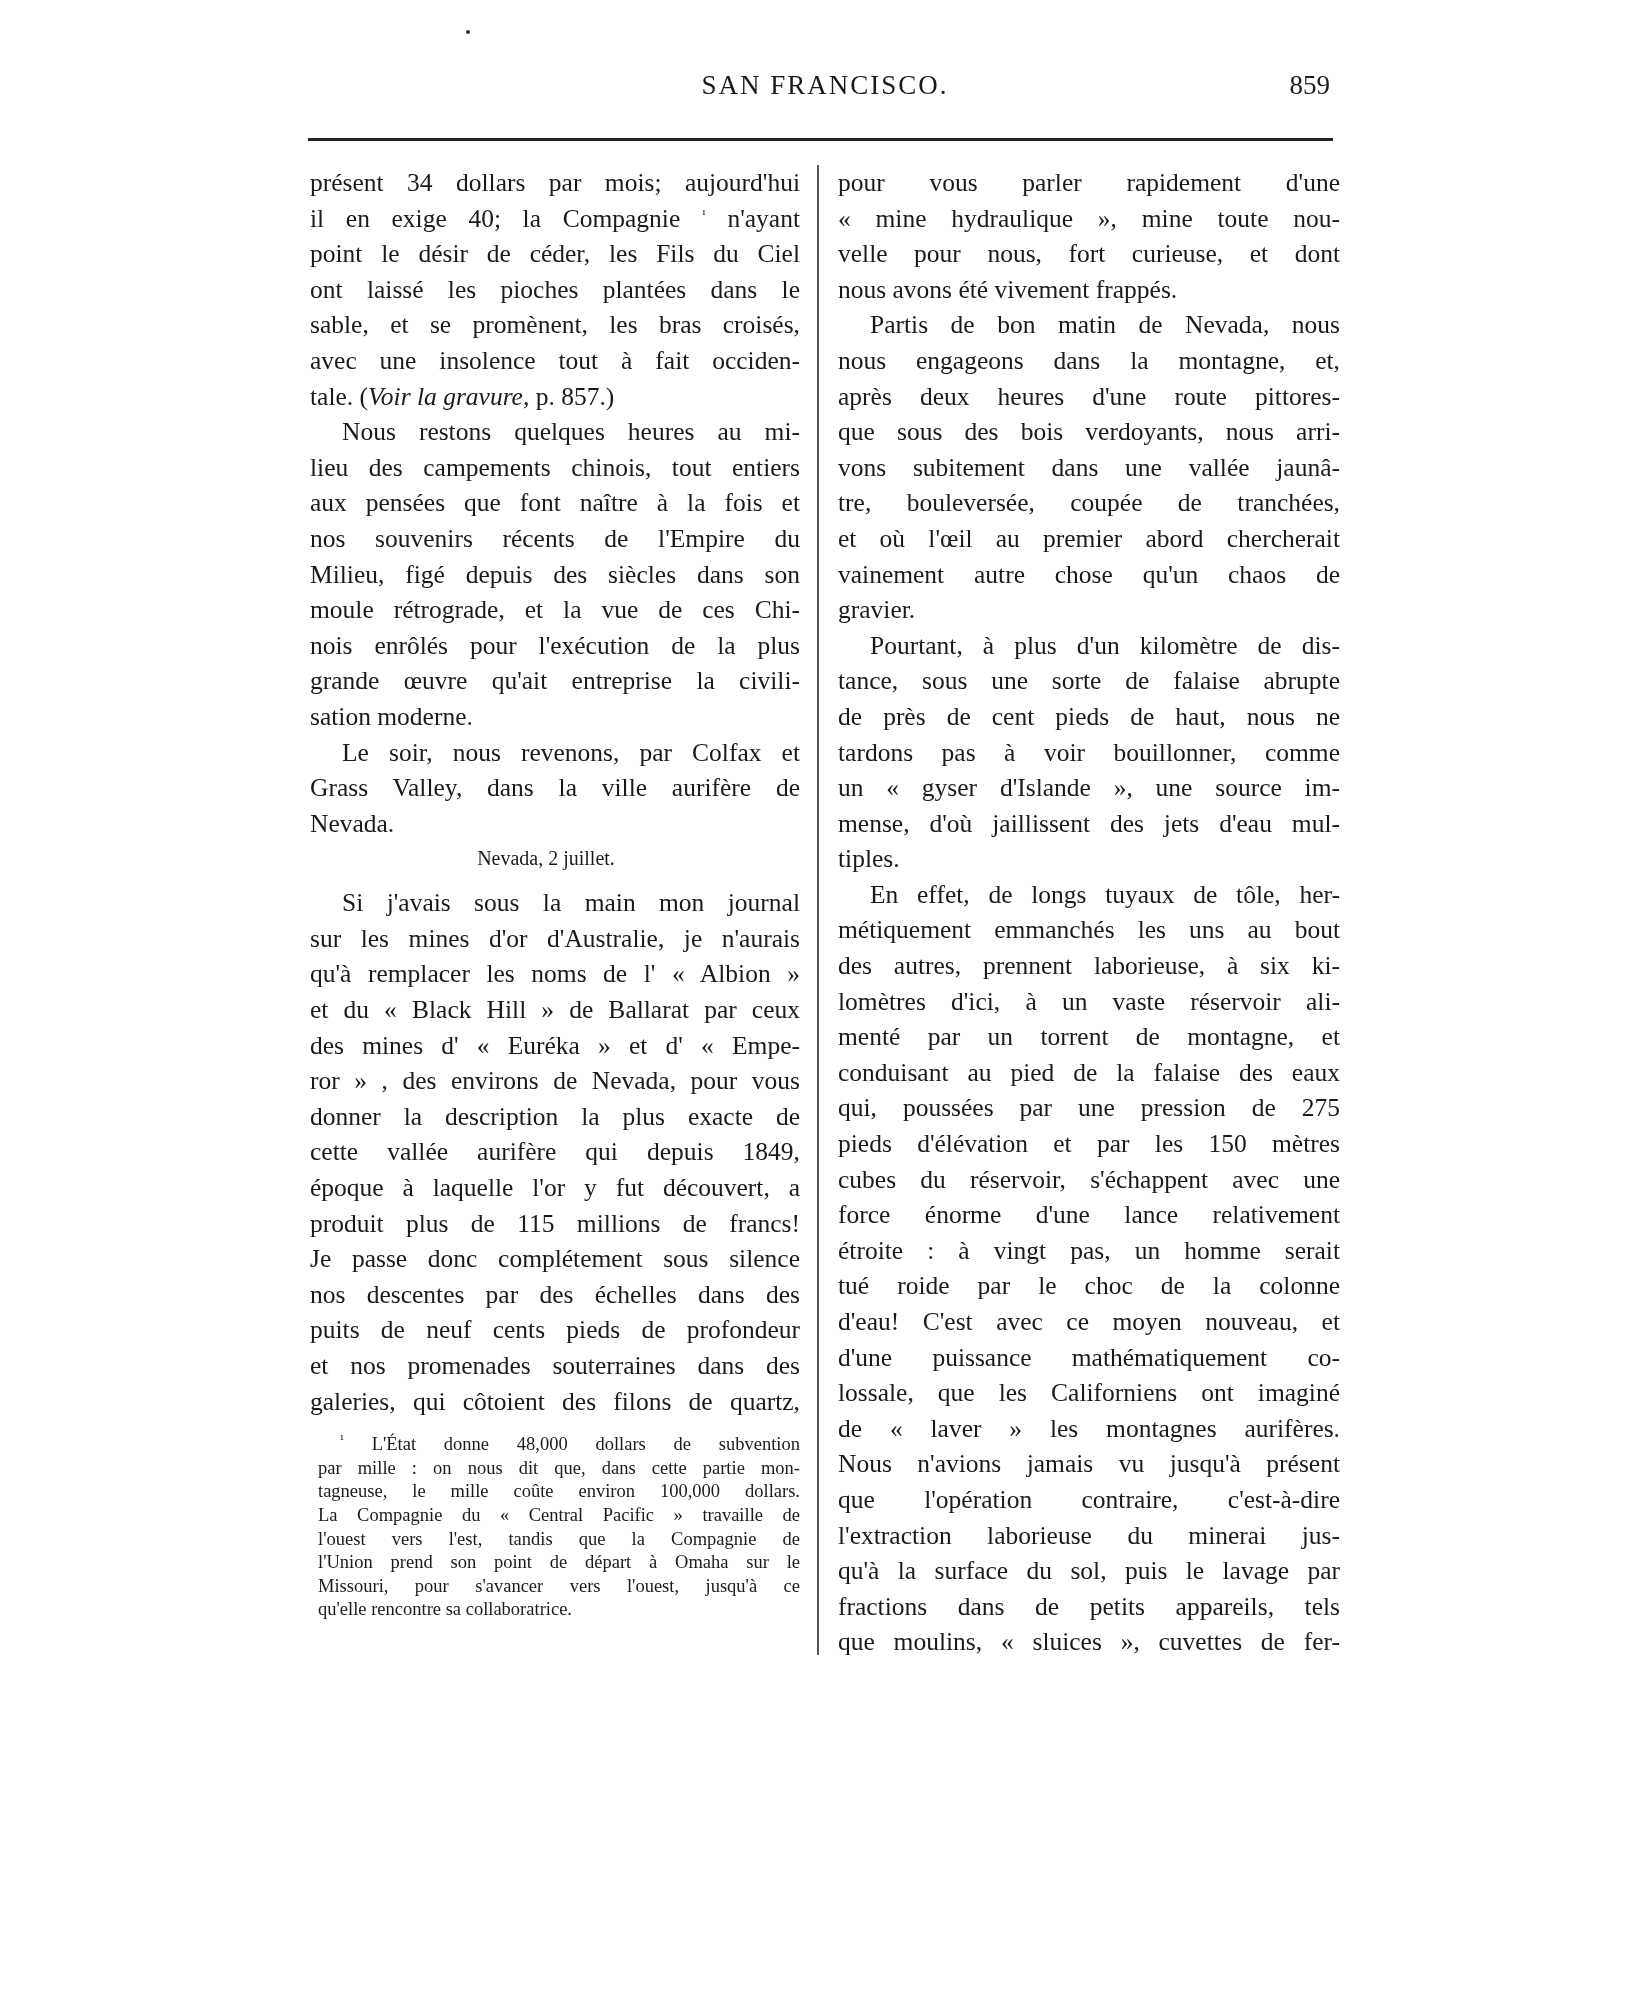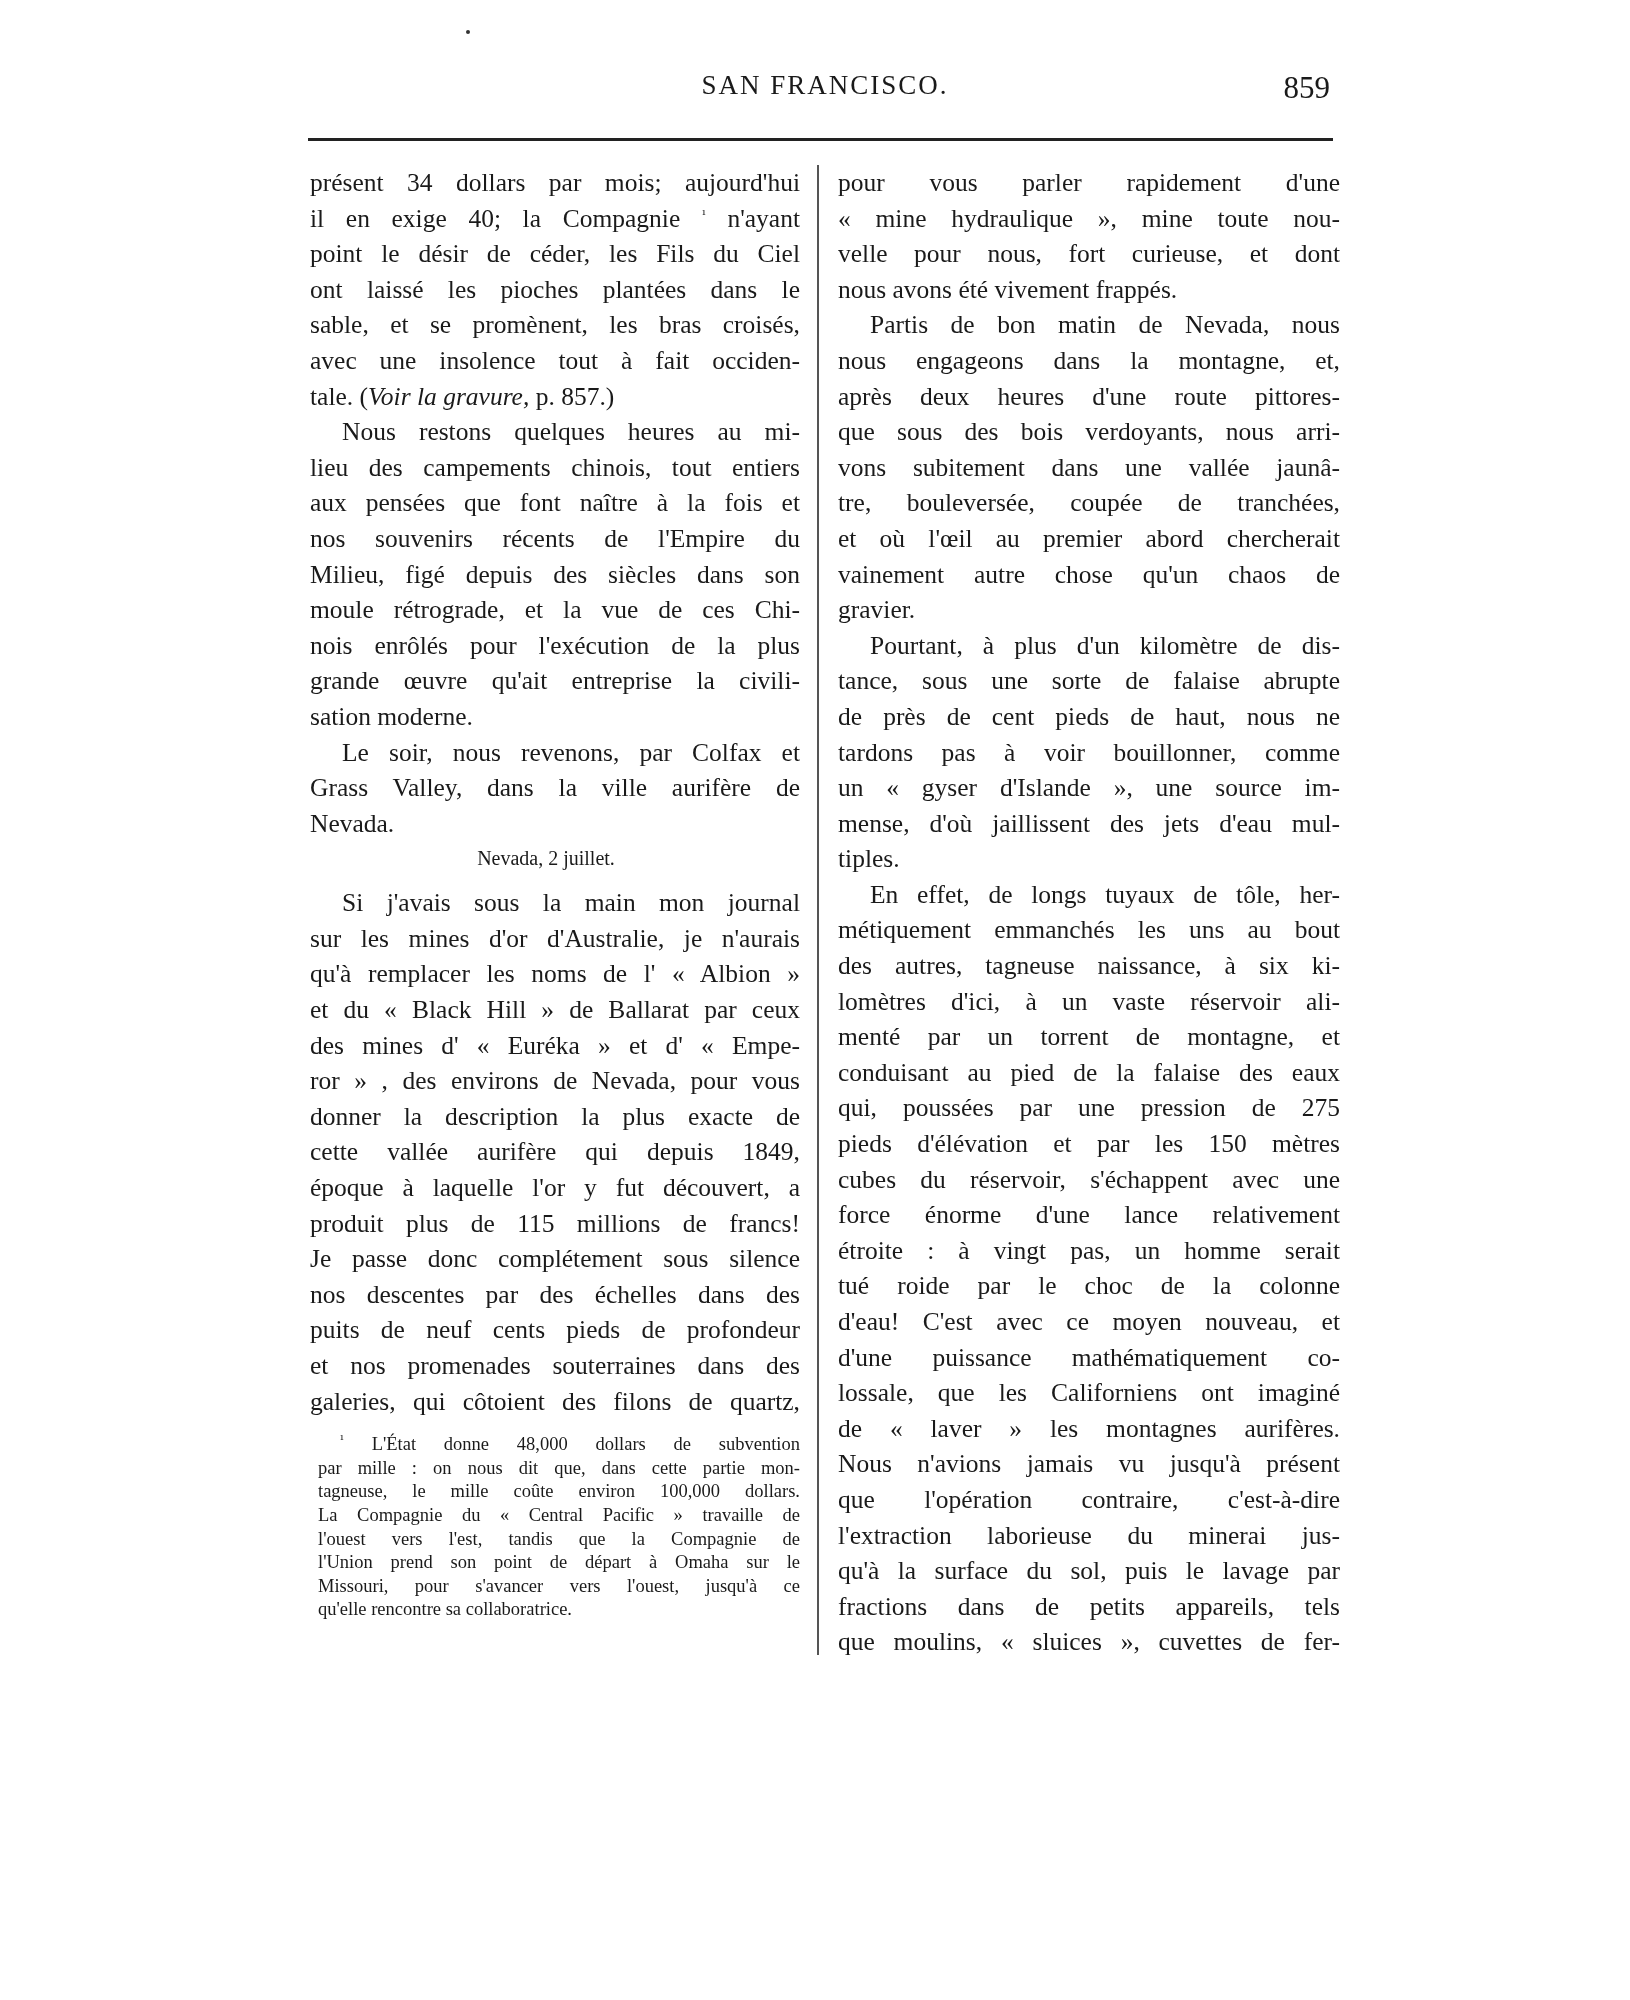--- a/index.html
+++ b/index.html
@@ -32,21 +32,21 @@
       left: 0; right: 0;
       text-align: center;
       font-size: 27px;
       letter-spacing: 2px;
       top: 0;
     }
     .page-number {
       position: absolute;
       right: 10px;
       top: 0;
-      font-size: 31px;
+      font-size: 27px;
       margin-left: 16px;
     }
     .head-rule {
       position: absolute;
       top: 138px;
       left: 308px;
       width: 1025px;
       height: 3px;
       background: #222;
     }
@@ -194,21 +194,21 @@
     <span class="line indent">Pourtant, à plus d'un kilomètre de dis-</span>
     <span class="line">tance, sous une sorte de falaise abrupte</span>
     <span class="line">de près de cent pieds de haut, nous ne</span>
     <span class="line">tardons pas à voir bouillonner, comme</span>
     <span class="line">un « gyser d'Islande », une source im-</span>
     <span class="line">mense, d'où jaillissent des jets d'eau mul-</span>
     <span class="line last">tiples.</span>
 
     <span class="line indent">En effet, de longs tuyaux de tôle, her-</span>
     <span class="line">métiquement emmanchés les uns au bout</span>
-    <span class="line">des autres, tagneuse naissance, à six ki-</span>
+    <span class="line">des autres, prennent laborieuse, à six ki-</span>
     <span class="line">lomètres d'ici, à un vaste réservoir ali-</span>
     <span class="line">menté par un torrent de montagne, et</span>
     <span class="line">conduisant au pied de la falaise des eaux</span>
     <span class="line">qui, poussées par une pression de 275</span>
     <span class="line">pieds d'élévation et par les 150 mètres</span>
     <span class="line">cubes du réservoir, s'échappent avec une</span>
     <span class="line">force énorme d'une lance relativement</span>
     <span class="line">étroite : à vingt pas, un homme serait</span>
     <span class="line">tué roide par le choc de la colonne</span>
     <span class="line">d'eau! C'est avec ce moyen nouveau, et</span>

